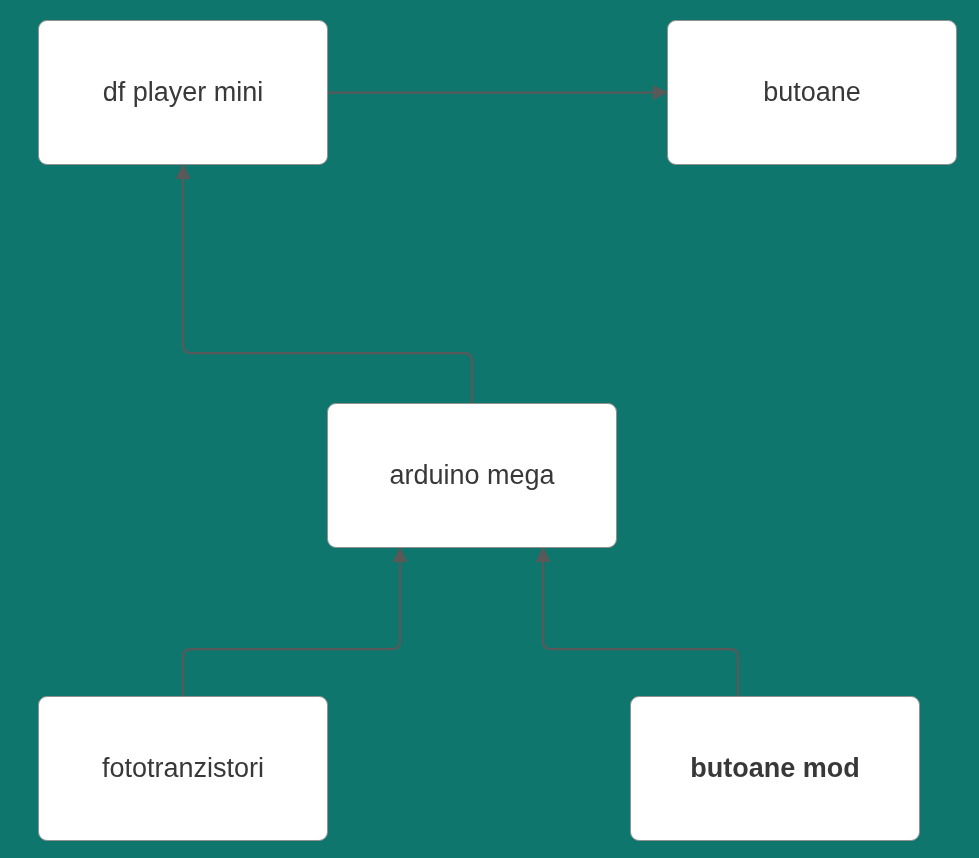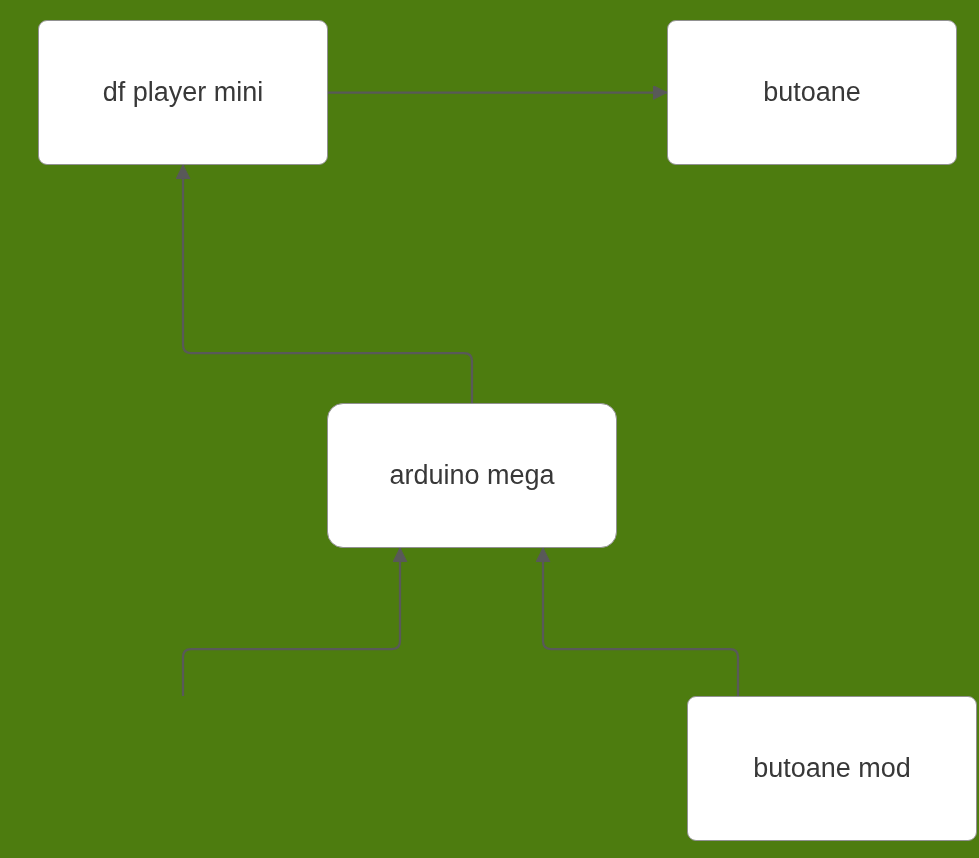--- a/index.html
+++ b/index.html
@@ -5,21 +5,21 @@
   html, body {
     margin: 0;
     padding: 0;
     background: #ffffff;
     font-family: "Liberation Sans", sans-serif;
   }
   .canvas {
     position: relative;
     width: 979px;
     height: 858px;
-    background: #4d7c0f;
+    background: #0f766e;
     overflow: hidden;
   }
   .edges-layer {
     position: absolute;
     left: 0;
     top: 0;
     width: 979px;
     height: 858px;
   }
   .edge {
@@ -42,23 +42,23 @@
   .node-label {
     font-size: 27px;
     color: #383838;
     white-space: nowrap;
     text-align: center;
     line-height: 1.2;
   }
   
   .pos-df-player-mini  { left: 38px;  top: 20px;  }
   .pos-difuzor         { left: 667px; top: 20px;  }
-  .pos-arduino-mega    { left: 327px; top: 403px; border-radius: 16px; }
+  .pos-arduino-mega    { left: 327px; top: 403px; }
   .pos-fototranzistori { left: 38px;  top: 696px; }
-  .pos-butoane-mod     { left: 687px; top: 696px; }
+  .pos-butoane-mod     { left: 630px; top: 696px; font-weight: bold; }
 </style>
 </head>
 <body>
 
 <div class="canvas">
 
   <svg class="edges-layer" width="979" height="858" viewBox="0 0 979 858" xmlns="http://www.w3.org/2000/svg">
     <defs>
       <marker id="arrowhead" markerUnits="userSpaceOnUse" markerWidth="16" markerHeight="16" refX="14" refY="7" orient="auto">
         <path d="M 0 0 L 14 7 L 0 14 Z" fill="#595959" stroke="#595959" stroke-width="1"></path>
@@ -79,18 +79,21 @@
   </div>
 
   <div class="node pos-difuzor">
     <span class="node-label">butoane</span>
   </div>
 
   <div class="node pos-arduino-mega">
     <span class="node-label">arduino mega</span>
   </div>
 
+  <div class="node pos-fototranzistori">
+    <span class="node-label">fototranzistori</span>
+  </div>
 
   <div class="node pos-butoane-mod">
     <span class="node-label">butoane mod</span>
   </div>
 
 </div>
 
 </body></html>

